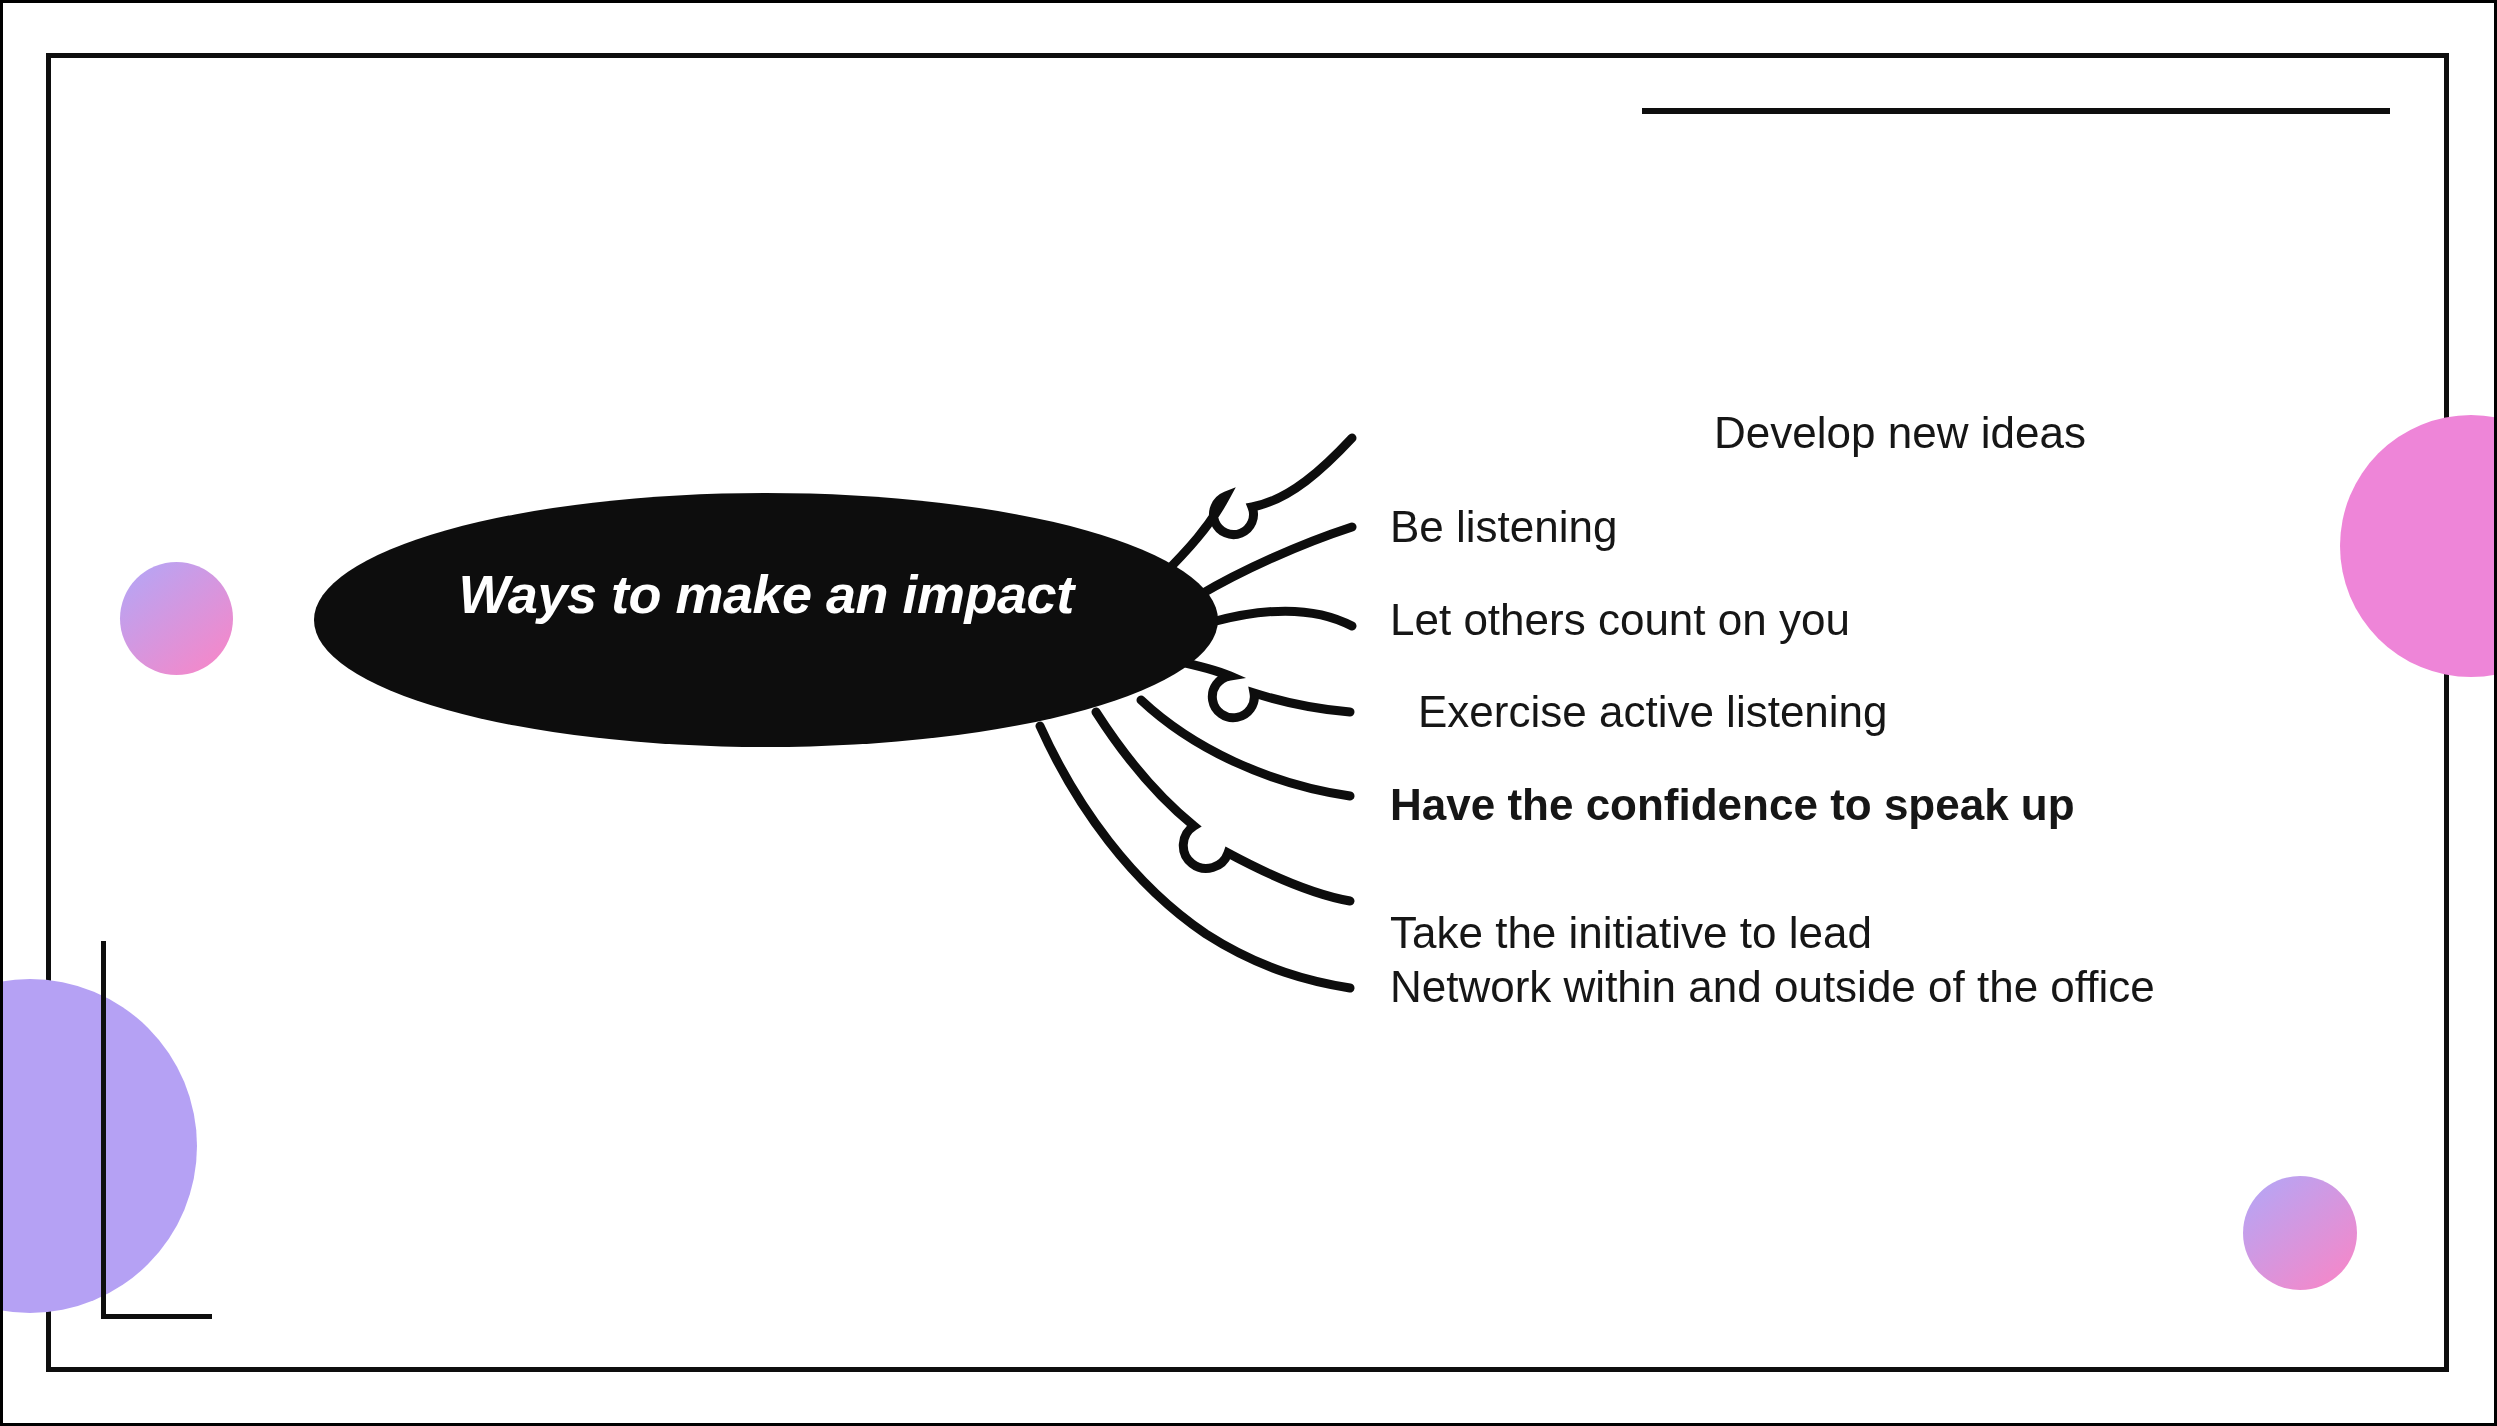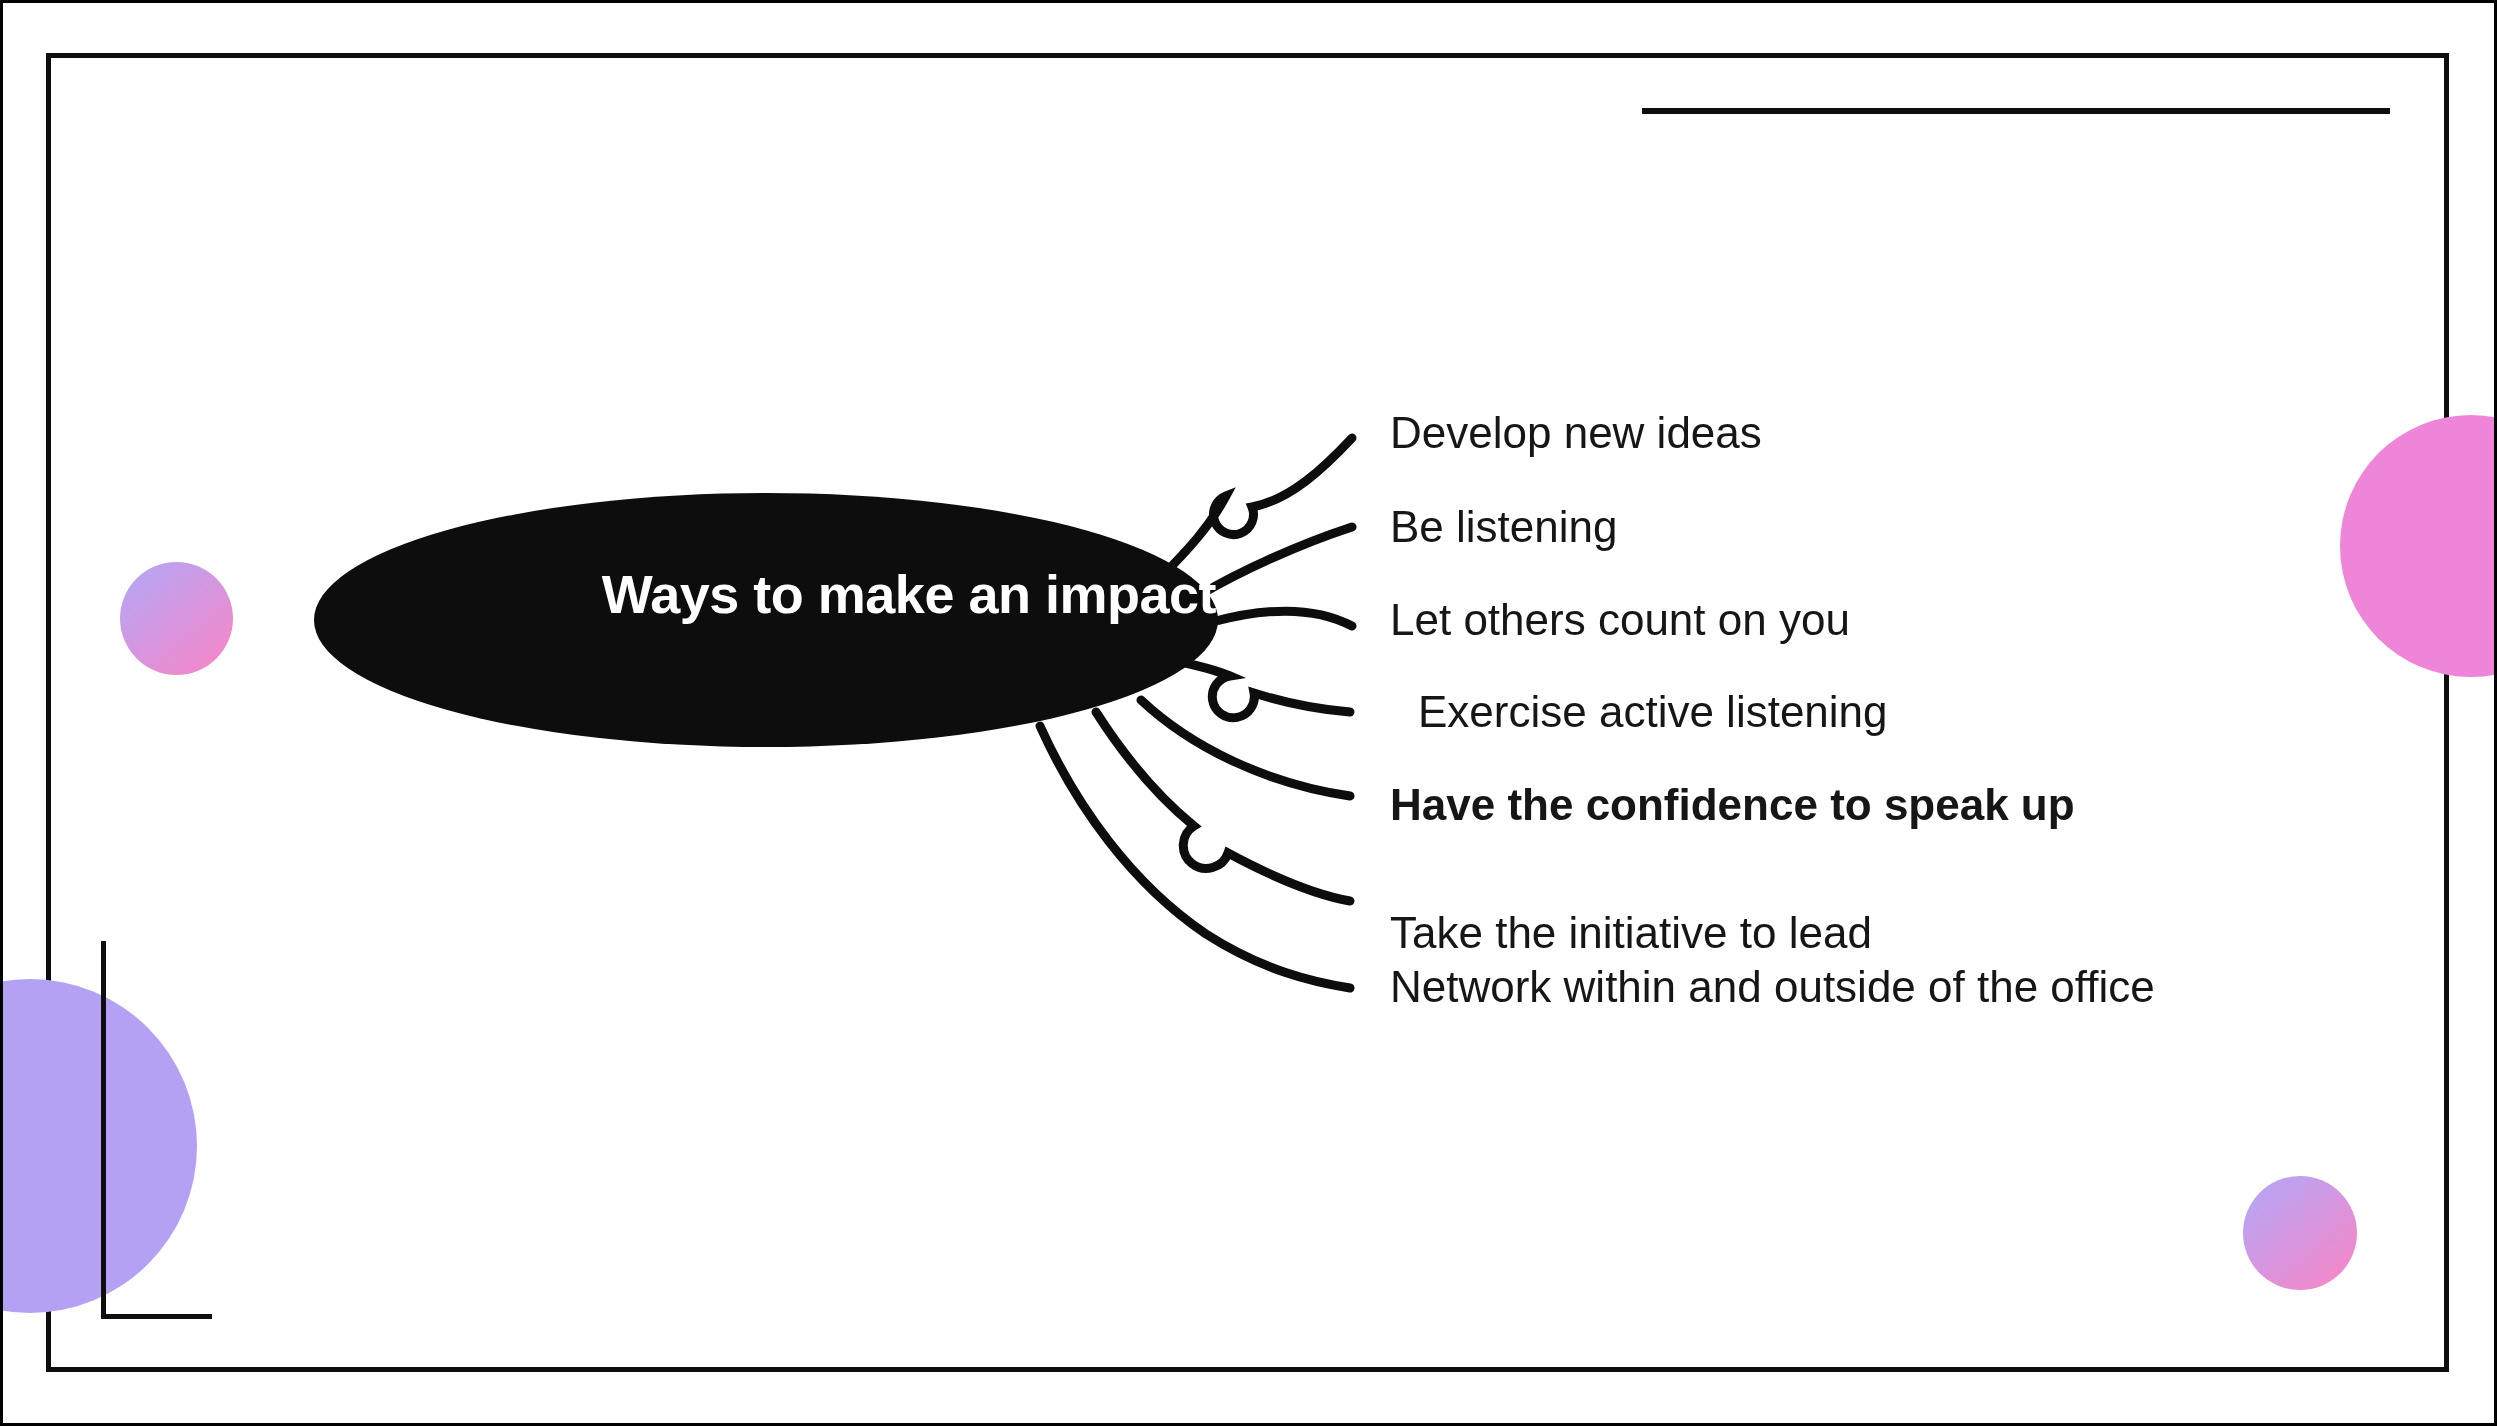--- a/index.html
+++ b/index.html
@@ -32,29 +32,29 @@
     box-sizing:border-box; border-left:5px solid #0e0e0e; border-bottom:5px solid #0e0e0e;
     z-index:3;
   }
   
   .mindmap-svg { position:absolute; left:0; top:0; z-index:4; }
   .branch { fill:none; stroke:#0d0d0d; stroke-width:9; stroke-linecap:round; }
   
   .topic {
     position:absolute; left:316px; top:568px; width:900px; z-index:5;
     color:#ffffff; font-size:54px; font-weight:700; line-height:52px;
-    text-align:right; letter-spacing:-0.5px;
+    text-align:center; letter-spacing:-0.5px;font-style:italic;
   }
   
   .blabel {
     position:absolute; left:1390px; width:1020px; height:52px; z-index:5;
     color:#161616; font-size:44px; font-weight:300; line-height:52px;
     white-space:nowrap;
   }
-  .bl-0 { top:407px; } .bl-1 { top:501px; } .bl-2 { top:594px; }
+  .bl-0 { top:407px;text-align:center; } .bl-1 { top:501px; } .bl-2 { top:594px; }
   .bl-3 { top:686px;margin-left:28px; } .bl-4 { top:779px;font-weight:bold; } .bl-5 { top:871px;margin-top:36px; }
   .bl-6 { top:961px; }
   
   .outer-border {
     position:absolute; left:0; top:0; right:0; bottom:0;
     border:3px solid #000000; box-sizing:border-box;
     z-index:50; pointer-events:none;
   }
 </style>
 </head>

